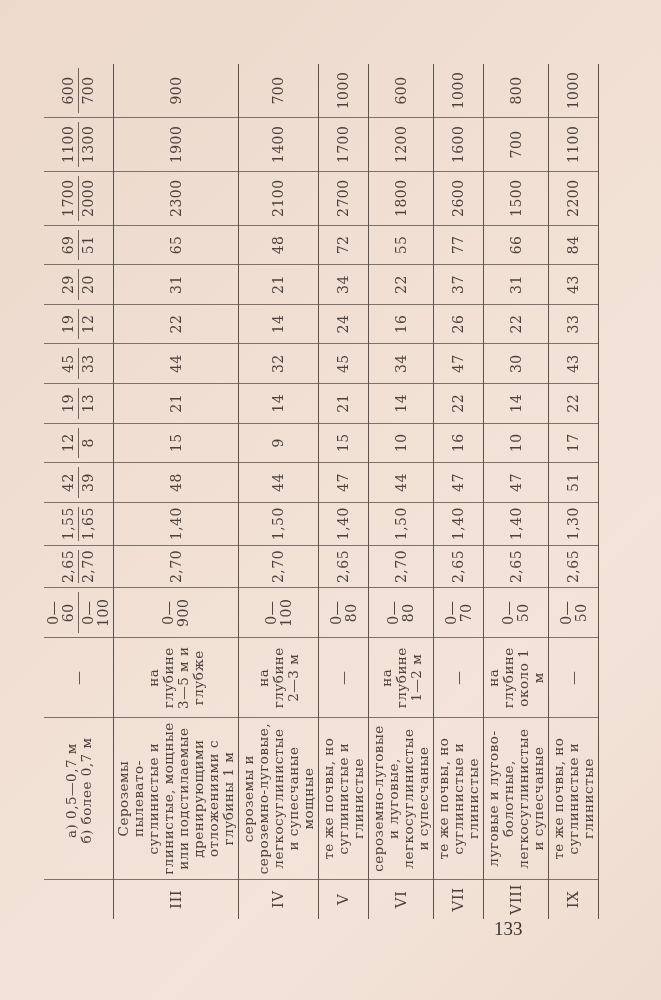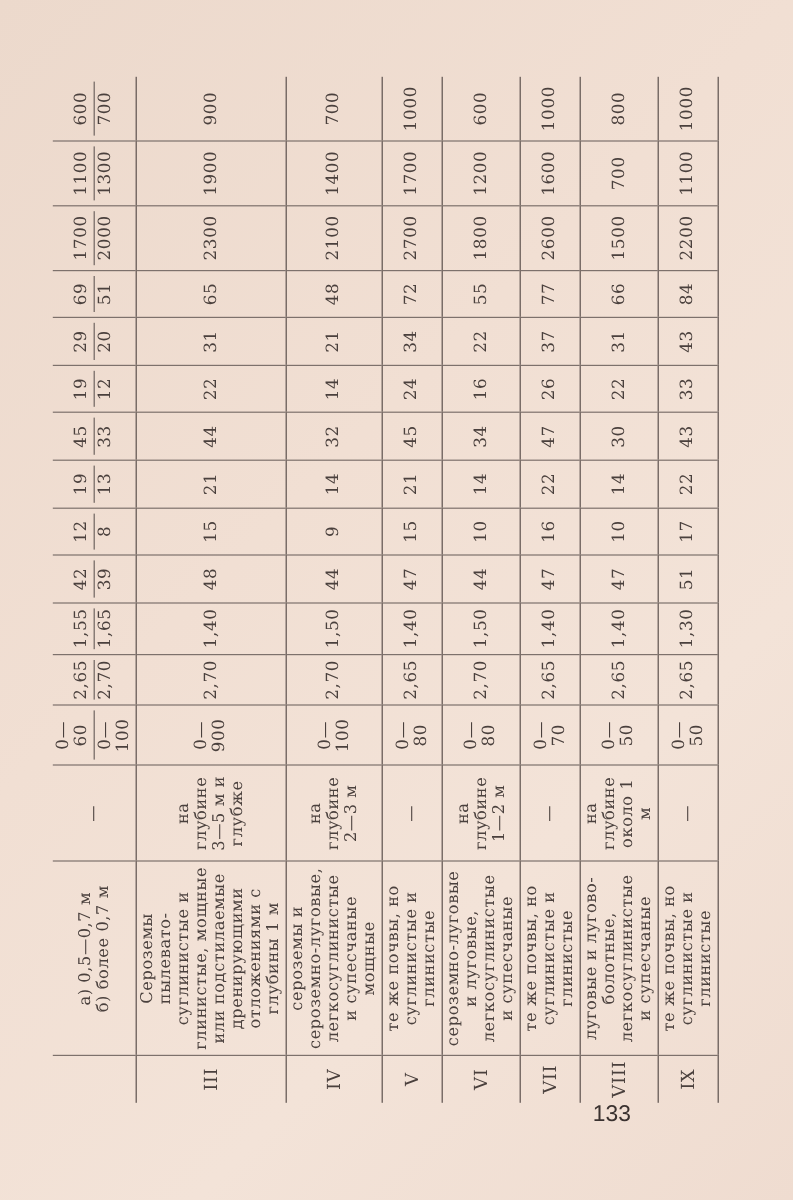--- a/index.html
+++ b/index.html
@@ -38,21 +38,21 @@
   td.num-col { width:28px; font-size:15px; }
   td.desc { text-align:left; width:150px; font-size:13.5px; }
   td.depth { width:70px; font-size:13.5px; }
   td.rng { width:40px; }
   td.v { width:30px; }
   td.big { width:44px; }
   .sub-line { display:block; border-top:1px solid #6f6460; margin-top:2px; padding-top:2px; }
   .pageno {
     position:absolute; left:494px; top:918px;
     font-size:19px; color:#3a3230;
-    font-family:Liberation Sans, sans-serif;
+    font-family:Liberation Serif, serif;
   }
 </style>
 </head>
 <body>
 
 <div class="page">
   <div class="rot">
     <table class="t">
       <tbody id="tbody">
           <tr>

